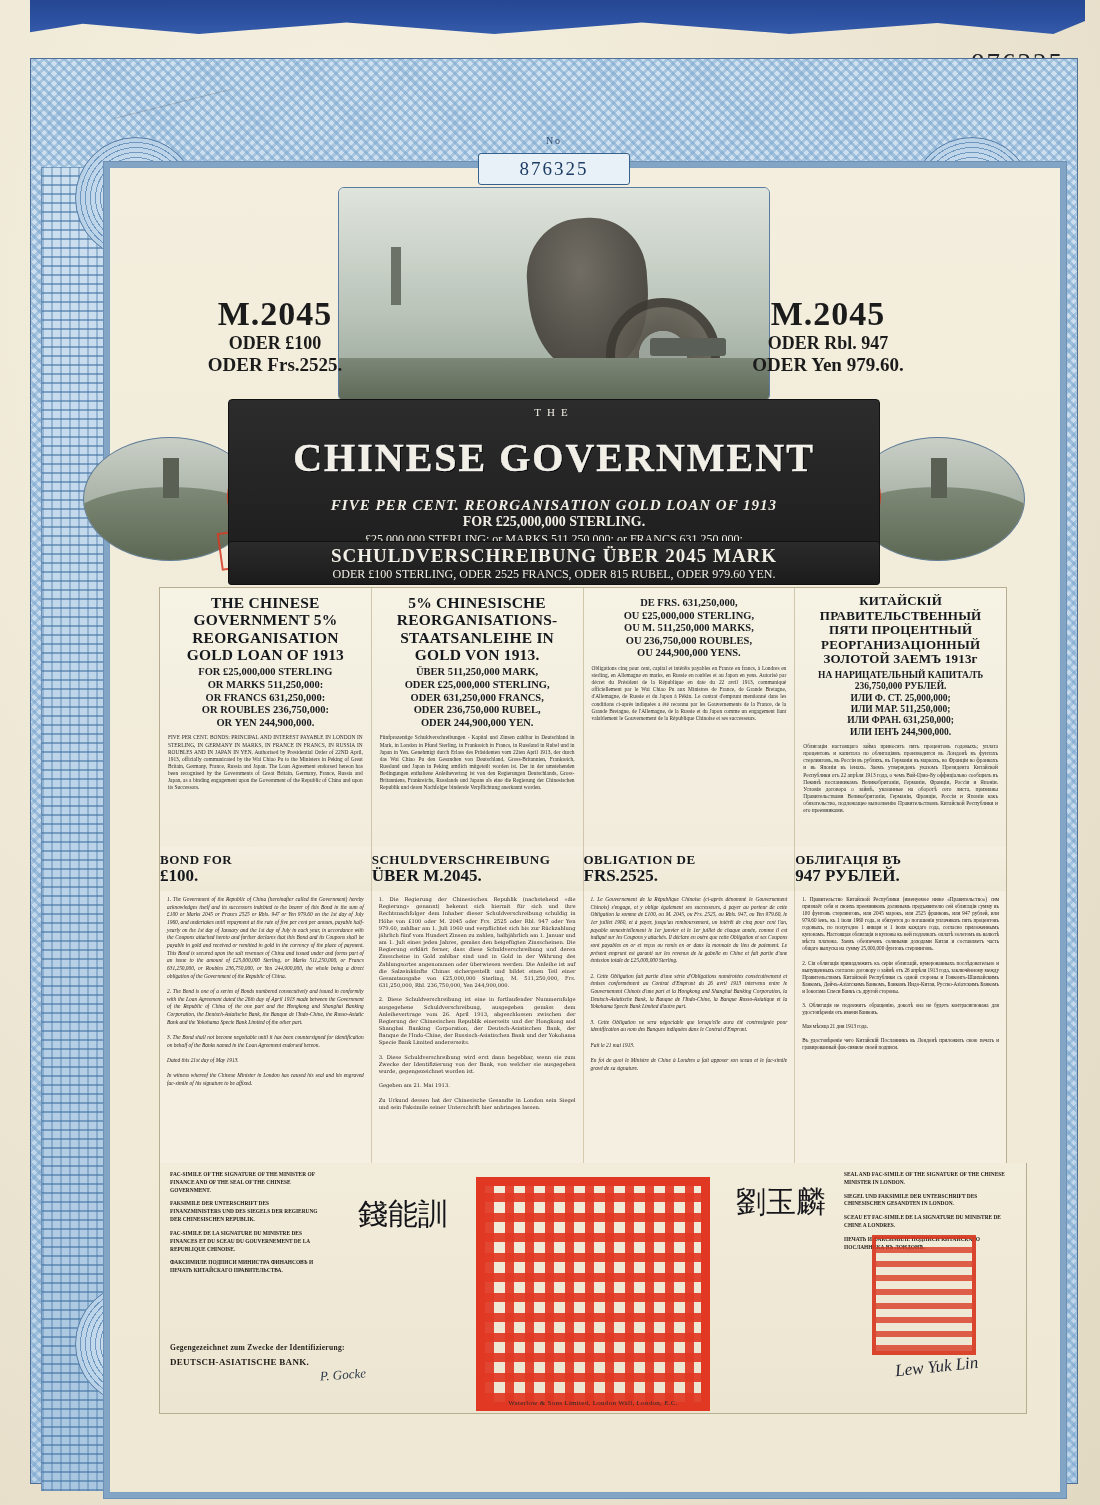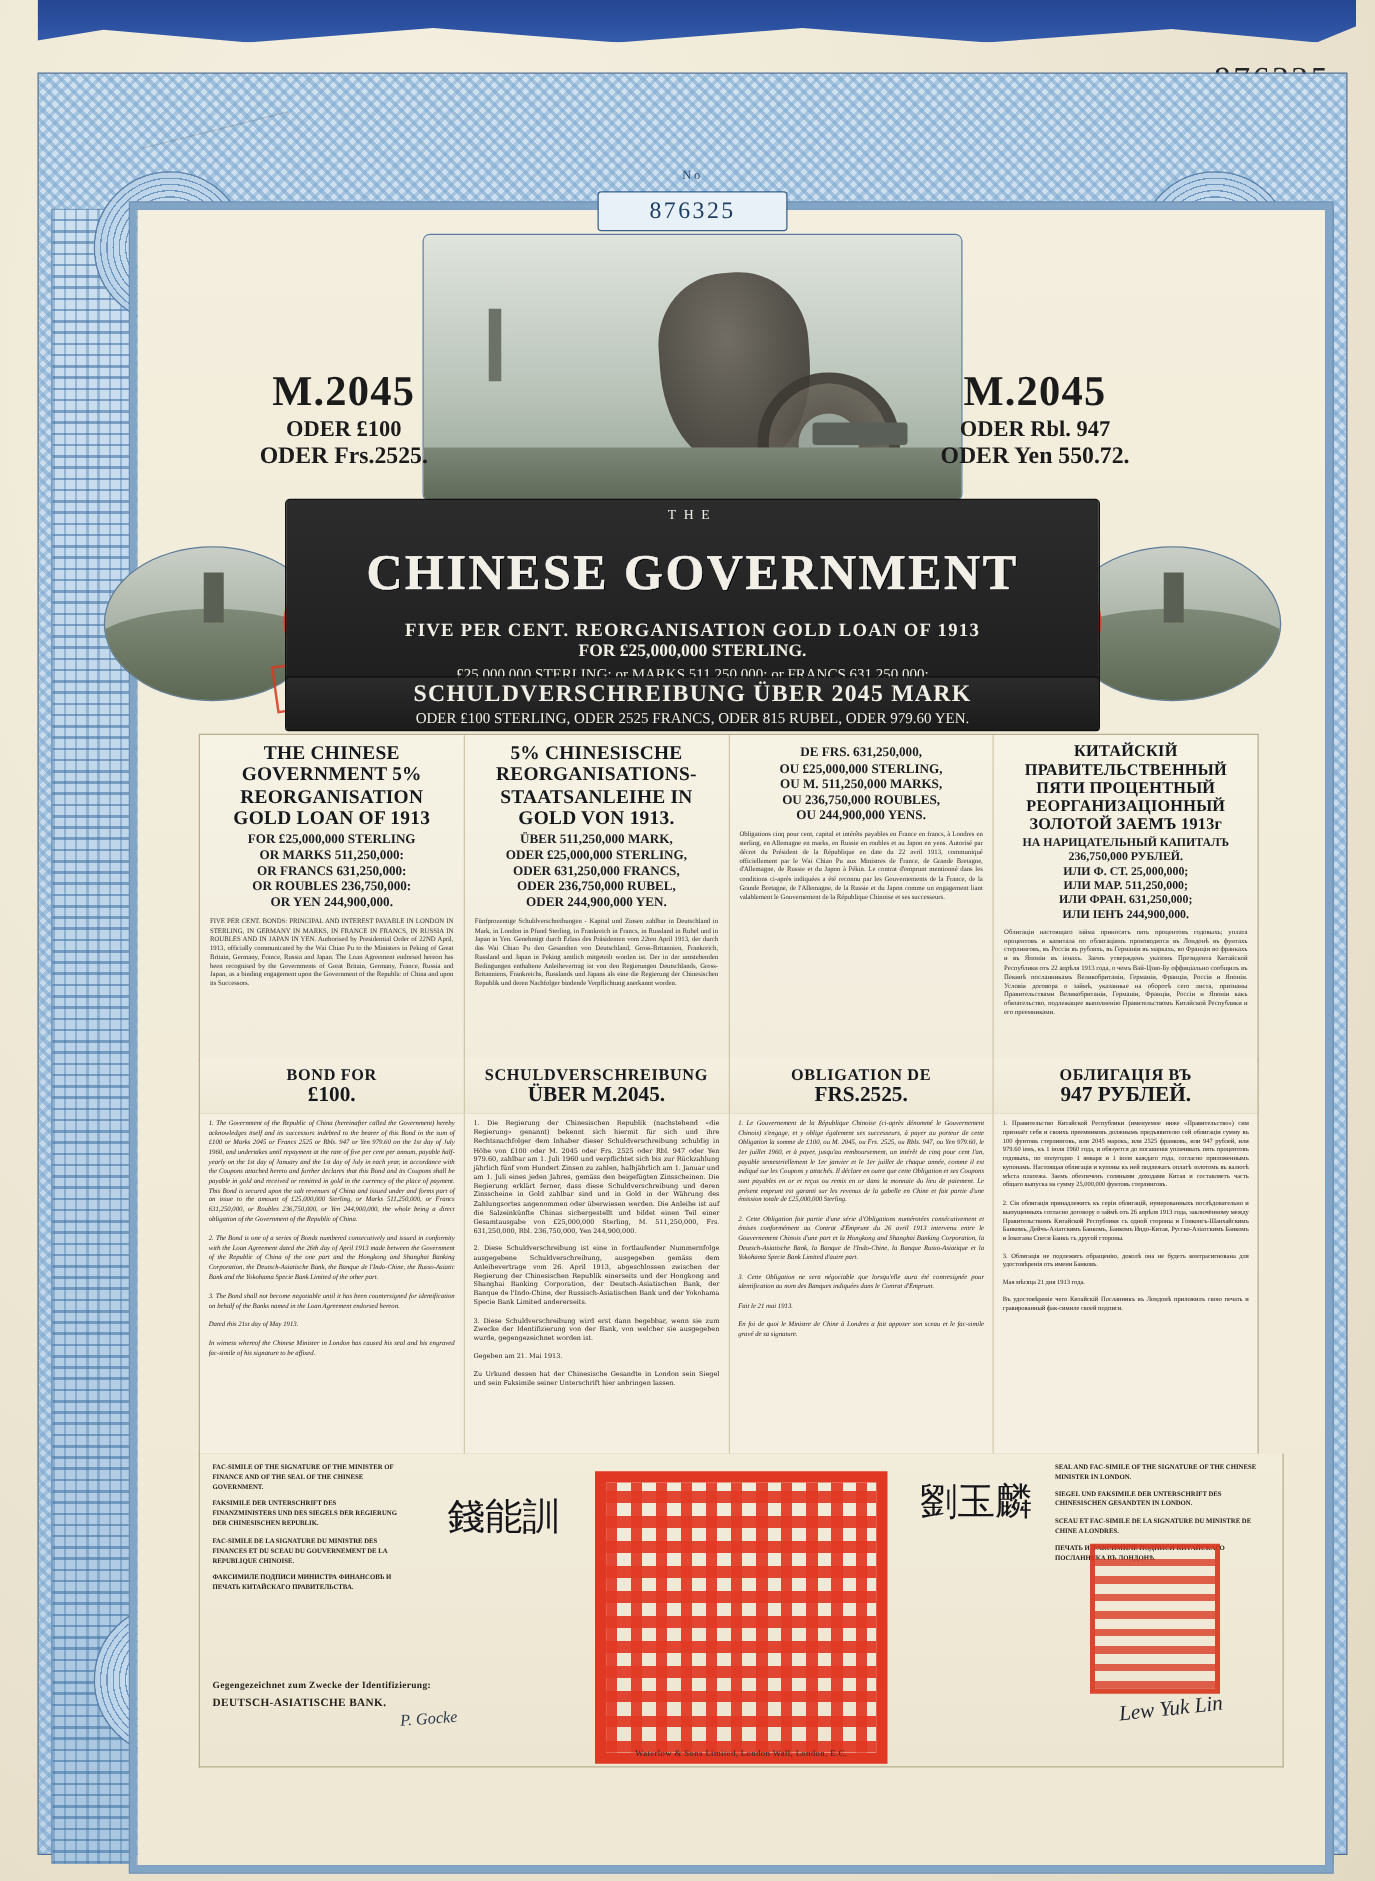--- a/index.html
+++ b/index.html
@@ -141,21 +141,21 @@
     width:650px;padding:6px 0 20px;text-align:center;
     background:linear-gradient(180deg,#2c2c2c,#1c1c1c);
     border:1px solid #111;border-radius:4px;color:#f2efe6;
   }
   .plaque .the{font-size:11px;letter-spacing:6px;}
   .plaque h1{
     margin:16px;font-size:40px;letter-spacing:2px;font-weight:bold;
     -webkit-text-stroke:0.4px #fff;
     text-shadow:1px 1px 0 #000;
   }
-  .plaque .l2{font-size:15px;letter-spacing:1px;margin-top:15px;font-weight:bold;}
+  .plaque .l2{font-size:15px;letter-spacing:1px;margin-top:15px;font-weight:bold;font-style:italic;}
   .plaque .l3{font-size:14px;font-weight:bold;}
   .plaque .l4{font-size:12px;margin-top:2px;}
   .plaque .l5{font-size:12px;}
   .plaque-2{
     position:absolute;left:50%;transform:translateX(-50%);top:482px;
     width:650px;text-align:center;background:linear-gradient(180deg,#2b2b2b,#1b1b1b);
     border:1px solid #111;border-radius:3px;color:#f2efe6;padding:3px 0 2px;
   }
   .plaque-2 .g1{font-size:19px;font-weight:bold;letter-spacing:1px;}
   .plaque-2 .g2{font-size:12px;}
@@ -175,21 +175,21 @@
   .col.ru h2{font-size:13px;}
   .col.ru .amt{font-size:9.5px;}
 
   
   .bondrow{
     position:absolute;left:128px;top:788px;width:846px;height:44px;
     display:flex;border:1px solid #b7ad90;border-top:none;
     background:linear-gradient(180deg,#f4efe0,#eee8d6);
   }
   .bondrow > div{flex:1;border-right:1px solid #cfc6ab;display:flex;flex-direction:column;
-    align-items:center;justify-content:center;font-weight:bold;line-height:1.05;color:#15181c;}
+    justify-content:center;font-weight:bold;line-height:1.05;color:#15181c;}
   .bondrow > div:last-child{border-right:none;}
   .bondrow .t1{font-size:13px;letter-spacing:.5px;}
   .bondrow .t2{font-size:17px;}
 
   
   .body4{
     position:absolute;left:128px;top:832px;width:846px;height:272px;
     display:flex;border:1px solid #b7ad90;border-top:none;background:#f4efe1;
   }
   .body4 .bcol{flex:1;padding:5px 7px;border-right:1px solid #d3cab0;}
@@ -270,21 +270,21 @@
     </div>
 
     <div class="denom denom-l">
       <div class="big">M.2045</div>
       <div class="sub">ODER £100</div>
       <div class="sub2">ODER Frs.2525.</div>
     </div>
     <div class="denom denom-r">
       <div class="big">M.2045</div>
       <div class="sub">ODER Rbl. 947</div>
-      <div class="sub2">ODER Yen 550.72.</div>
+      <div class="sub2">ODER Yen 979.60.</div>
     </div>
 
     <div class="side-vig sv-l">
       <div class="sv-hill"></div>
       <div class="sv-pagoda"></div>
     </div>
     <div class="side-vig sv-r">
       <div class="sv-hill"></div>
       <div class="sv-pagoda"></div>
     </div>

